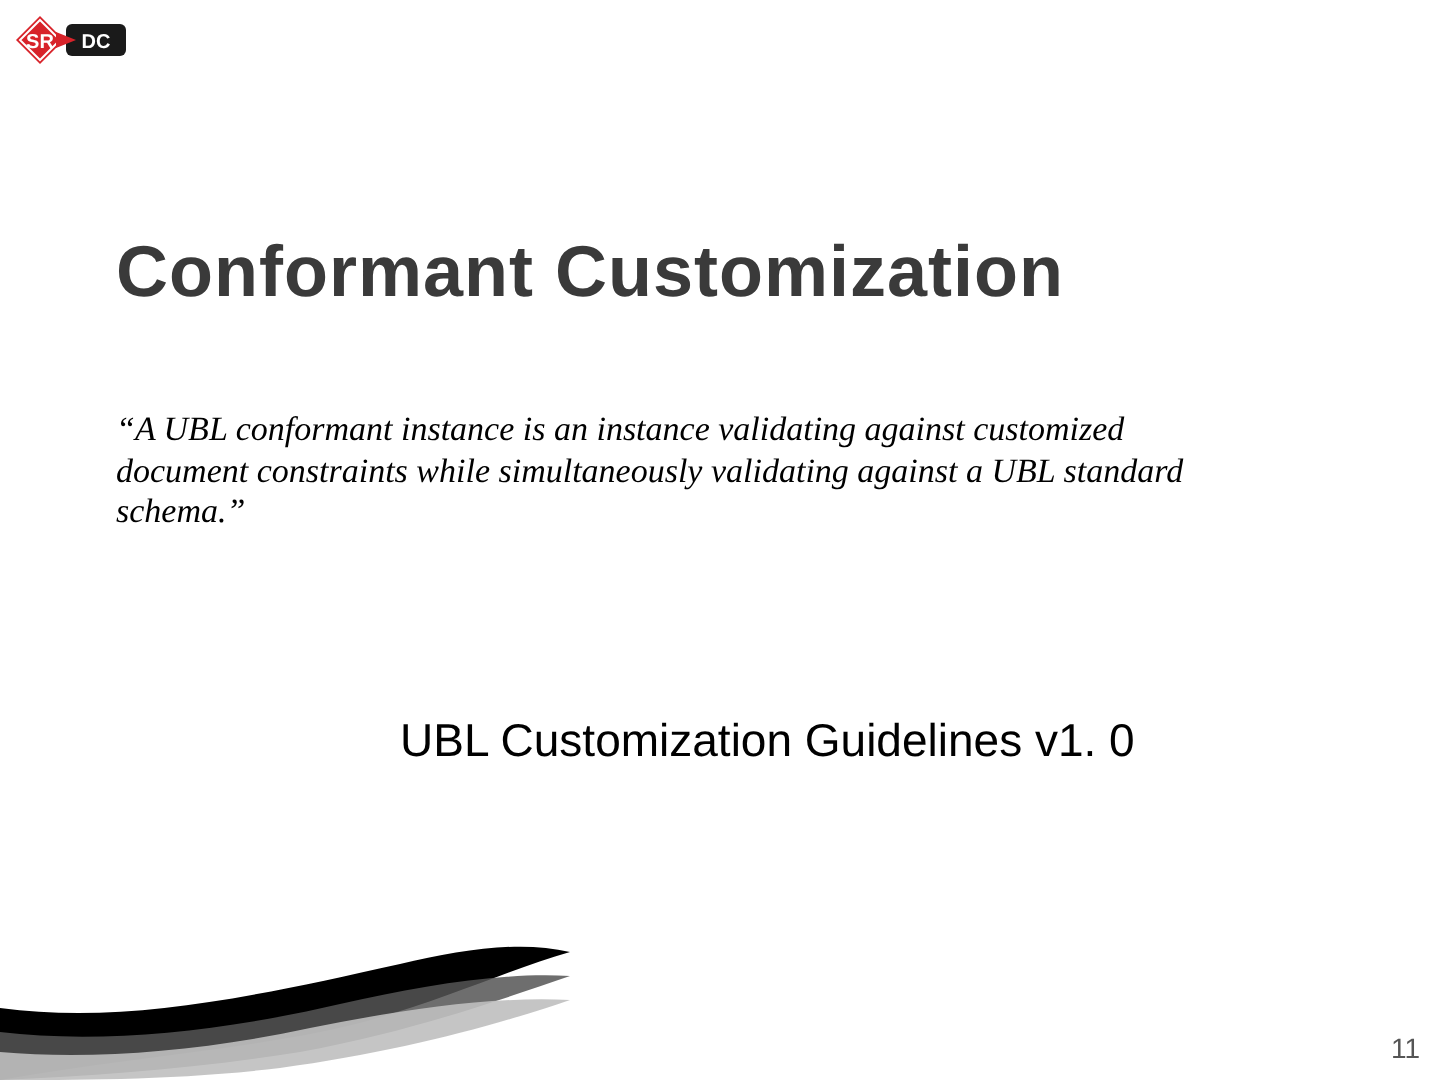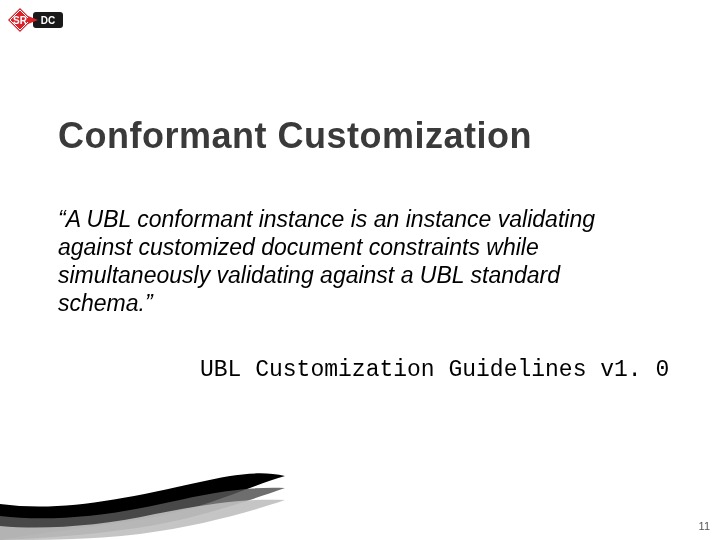--- a/index.html
+++ b/index.html
@@ -28,39 +28,39 @@
     font-weight: bold;
     color: #3a3a3a;
     letter-spacing: 0.5px;
     text-align: center;
   }
   .quote {
     position: absolute;
     top: 205px;
     left: 58px;
     width: 560px;
-    font-size: 23px;
+    font-size: 17px;
     font-style: italic;
     color: #000000;
     line-height: 1.22;
-    font-family: Liberation Sans, sans-serif;
+    font-family: Liberation Serif, serif;
   }
   .attribution {
     position: absolute;
     top: 357px;
     left: 200px;
     font-size: 23px;
     color: #000000;
-    font-family: Liberation Mono, monospace;
+    font-family: Liberation Sans, sans-serif;
   }
   .pagenum {
     position: absolute;
     bottom: 8px;
     right: 10px;
-    font-size: 11px;
+    font-size: 14px;
     color: #555;
   }
   .swoosh {
     position: absolute;
     bottom: 0;
     left: 0;
     width: 285px;
     height: 80px;
   }
 </style>

